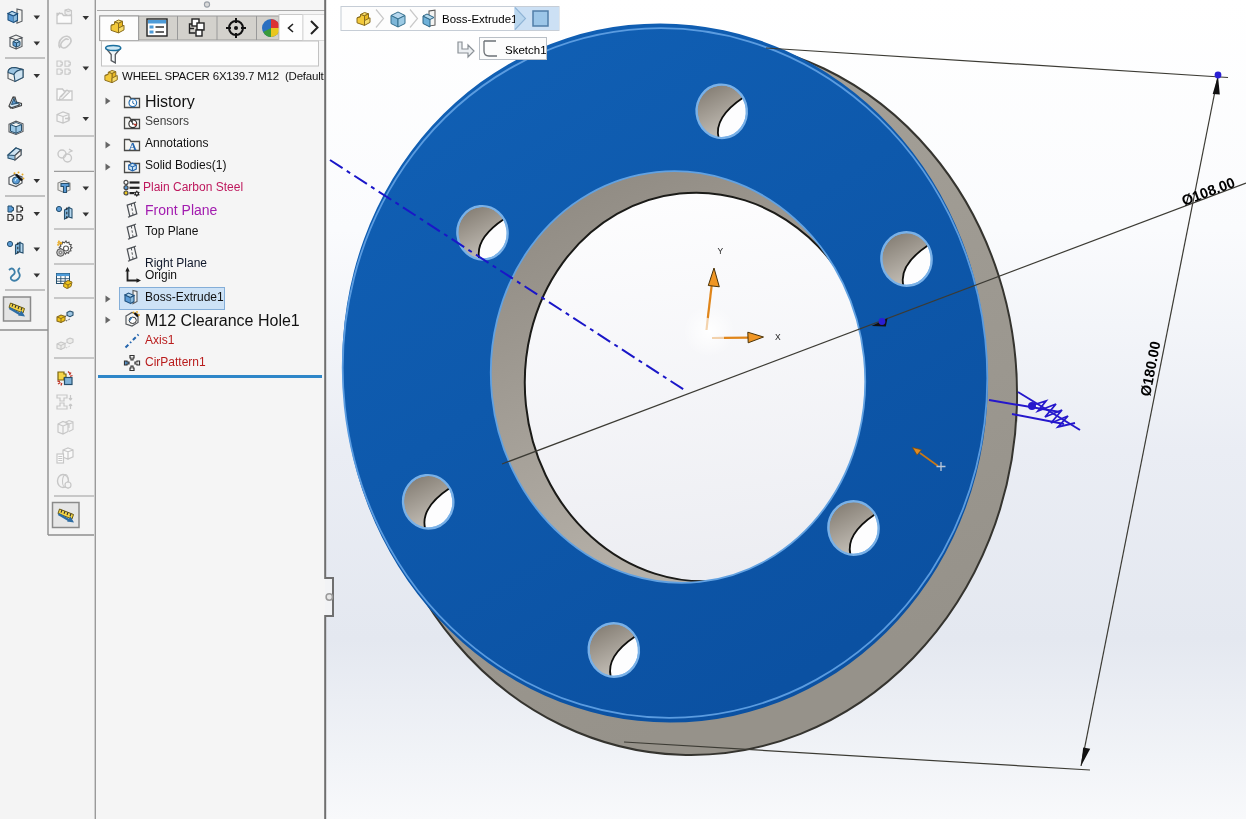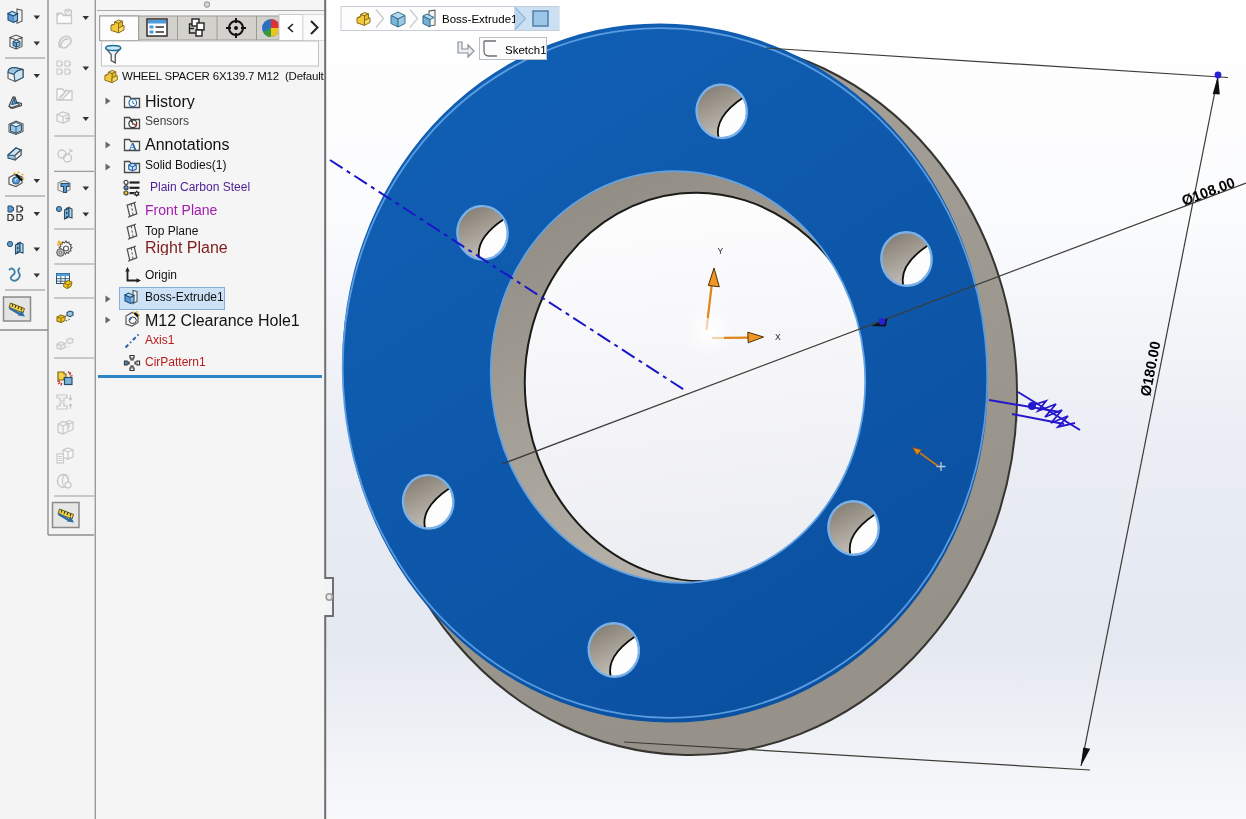--- a/index.html
+++ b/index.html
@@ -406,59 +406,59 @@
       <circle cx="9.8" cy="10.8" r="0.9" fill="#333"></circle>
     </svg>
     <div style="position:absolute;left:145px;top:114.3px;width:181px;height:16px;overflow:hidden;white-space:nowrap;font-size:12px;color:#404040">Sensors</div>
 <svg style="position:absolute;left:104px;top:139.5px" width="8" height="10">
       <polygon points="1.5,1.5 6.5,5 1.5,8.5" fill="#666"></polygon>
     </svg>
     <svg style="position:absolute;left:123px;top:135px" width="18" height="18" viewBox="0 0 18 18">
       <path d="M1.5,4.5 h5 l1.5,2 h8.5 v9 h-15 z" fill="#f6f6f4" stroke="#4a4a48" stroke-width="1.3"></path>
       <text x="5.7" y="14.6" font-family="Liberation Serif, serif" font-size="11" font-weight="bold" fill="#2465ae">A</text>
     </svg>
-    <div style="position:absolute;left:145px;top:136px;width:181px;height:16px;overflow:hidden;white-space:nowrap;font-size:16px;color:#111">Annotations</div>
+    <div style="position:absolute;left:145px;top:136px;width:181px;height:16px;overflow:hidden;white-space:nowrap;font-size:12px;color:#111">Annotations</div>
 <svg style="position:absolute;left:104px;top:161.5px" width="8" height="10">
       <polygon points="1.5,1.5 6.5,5 1.5,8.5" fill="#666"></polygon>
     </svg>
     <svg style="position:absolute;left:123px;top:157px" width="18" height="18" viewBox="0 0 18 18">
       <path d="M1.5,4.5 h5 l1.5,2 h8.5 v9 h-15 z" fill="#f6f6f4" stroke="#4a4a48" stroke-width="1.3"></path>
       <path d="M9.5,6.2 l3.8,1.9 v4 l-3.8,1.9 l-3.8,-1.9 v-4 z" fill="#cfe6f4" stroke="#2465ae" stroke-width="1.1"></path>
       <path d="M5.7,8.1 l3.8,1.9 l3.8,-1.9 M9.5,10 v4" fill="none" stroke="#2465ae" stroke-width="1.1"></path>
     </svg>
     <div style="position:absolute;left:145px;top:158px;width:181px;height:16px;overflow:hidden;white-space:nowrap;font-size:12px;color:#111">Solid Bodies(1)</div>
 <svg style="position:absolute;left:123px;top:179px" width="18" height="18" viewBox="0 0 18 18">
       <circle cx="3" cy="3.4" r="2" fill="#fff" stroke="#444" stroke-width="1.2"></circle>
       <rect x="6.5" y="2.4" width="10" height="2.2" fill="#222"></rect>
       <circle cx="3" cy="8.7" r="2" fill="#5b9bd5" stroke="#444" stroke-width="1.2"></circle>
       <rect x="6.5" y="7.7" width="10" height="2.2" fill="#222"></rect>
       <circle cx="3" cy="14" r="2" fill="#e8c31c" stroke="#444" stroke-width="1.2"></circle>
       <rect x="6.5" y="13" width="4.5" height="2.2" fill="#222"></rect>
       <path d="M13.8,11.2 l1,1.6 l1.9,0.1 l-0.8,1.7 l0.8,1.7 l-1.9,0.1 l-1,1.6 l-1,-1.6 l-1.9,-0.1 l0.8,-1.7 l-0.8,-1.7 l1.9,-0.1 z" fill="#222"></path>
       <circle cx="13.8" cy="14.6" r="1" fill="#f5f5f5"></circle>
     </svg>
-    <div style="position:absolute;left:150px;top:180px;width:181px;height:16px;overflow:hidden;white-space:nowrap;font-size:12px;color:#4c1d95">Plain Carbon Steel</div>
+    <div style="position:absolute;left:143px;top:180px;width:181px;height:16px;overflow:hidden;white-space:nowrap;font-size:12px;color:#be185d">Plain Carbon Steel</div>
 <svg style="position:absolute;left:123px;top:201.3px" width="18" height="18" viewBox="0 0 18 18">
       <path d="M4.2,4.2 L11.2,1.8 L13.8,12.8 L6.8,15.4 Z" fill="none" stroke="#4d5156" stroke-width="1.25"></path>
       <path d="M11.2,1.8 l1.8,-0.9 M6.8,15.4 l-1.8,0.9" stroke="#4d5156" stroke-width="1.1" fill="none"></path>
       <path d="M8.3,3.1 L10.1,14.1" stroke="#4d5156" stroke-width="1" stroke-dasharray="2.4 1.9"></path>
     </svg>
     <div style="position:absolute;left:145px;top:202.3px;width:181px;height:16px;overflow:hidden;white-space:nowrap;font-size:14px;color:#a21caf">Front Plane</div>
 <svg style="position:absolute;left:123px;top:223.3px" width="18" height="18" viewBox="0 0 18 18">
       <path d="M4.2,4.2 L11.2,1.8 L13.8,12.8 L6.8,15.4 Z" fill="none" stroke="#4d5156" stroke-width="1.25"></path>
       <path d="M11.2,1.8 l1.8,-0.9 M6.8,15.4 l-1.8,0.9" stroke="#4d5156" stroke-width="1.1" fill="none"></path>
       <path d="M8.3,3.1 L10.1,14.1" stroke="#4d5156" stroke-width="1" stroke-dasharray="2.4 1.9"></path>
     </svg>
     <div style="position:absolute;left:145px;top:224.3px;width:181px;height:16px;overflow:hidden;white-space:nowrap;font-size:12px;color:#111">Top Plane</div>
 <svg style="position:absolute;left:123px;top:245.3px" width="18" height="18" viewBox="0 0 18 18">
       <path d="M4.2,4.2 L11.2,1.8 L13.8,12.8 L6.8,15.4 Z" fill="none" stroke="#4d5156" stroke-width="1.25"></path>
       <path d="M11.2,1.8 l1.8,-0.9 M6.8,15.4 l-1.8,0.9" stroke="#4d5156" stroke-width="1.1" fill="none"></path>
       <path d="M8.3,3.1 L10.1,14.1" stroke="#4d5156" stroke-width="1" stroke-dasharray="2.4 1.9"></path>
     </svg>
-    <div style="position:absolute;left:145px;top:239px;width:181px;height:16px;overflow:hidden;white-space:nowrap;font-size:16px;color:#7f1d1d">Right Plane</div>
+    <div style="position:absolute;left:145px;top:256px;width:181px;height:16px;overflow:hidden;white-space:nowrap;font-size:12px;color:#0f172a">Right Plane</div>
 <svg style="position:absolute;left:123px;top:267.3px" width="18" height="18" viewBox="0 0 18 18">
       <path d="M4.5,2.5 v11 h11" fill="none" stroke="#222" stroke-width="1.8"></path>
       <polygon points="4.5,0 2.3,4.5 6.7,4.5" fill="#222"></polygon>
       <polygon points="18,13.5 13.5,11.3 13.5,15.7" fill="#222"></polygon>
     </svg>
     <div style="position:absolute;left:145px;top:268.3px;width:181px;height:16px;overflow:hidden;white-space:nowrap;font-size:12px;color:#111">Origin</div>
 <svg style="position:absolute;left:104px;top:293.8px" width="8" height="10">
       <polygon points="1.5,1.5 6.5,5 1.5,8.5" fill="#666"></polygon>
     </svg>
     <div style="position:absolute;left:119px;top:287.3px;width:104px;height:21px;background:#cde2f6;border:1px solid #84aed8"></div>

